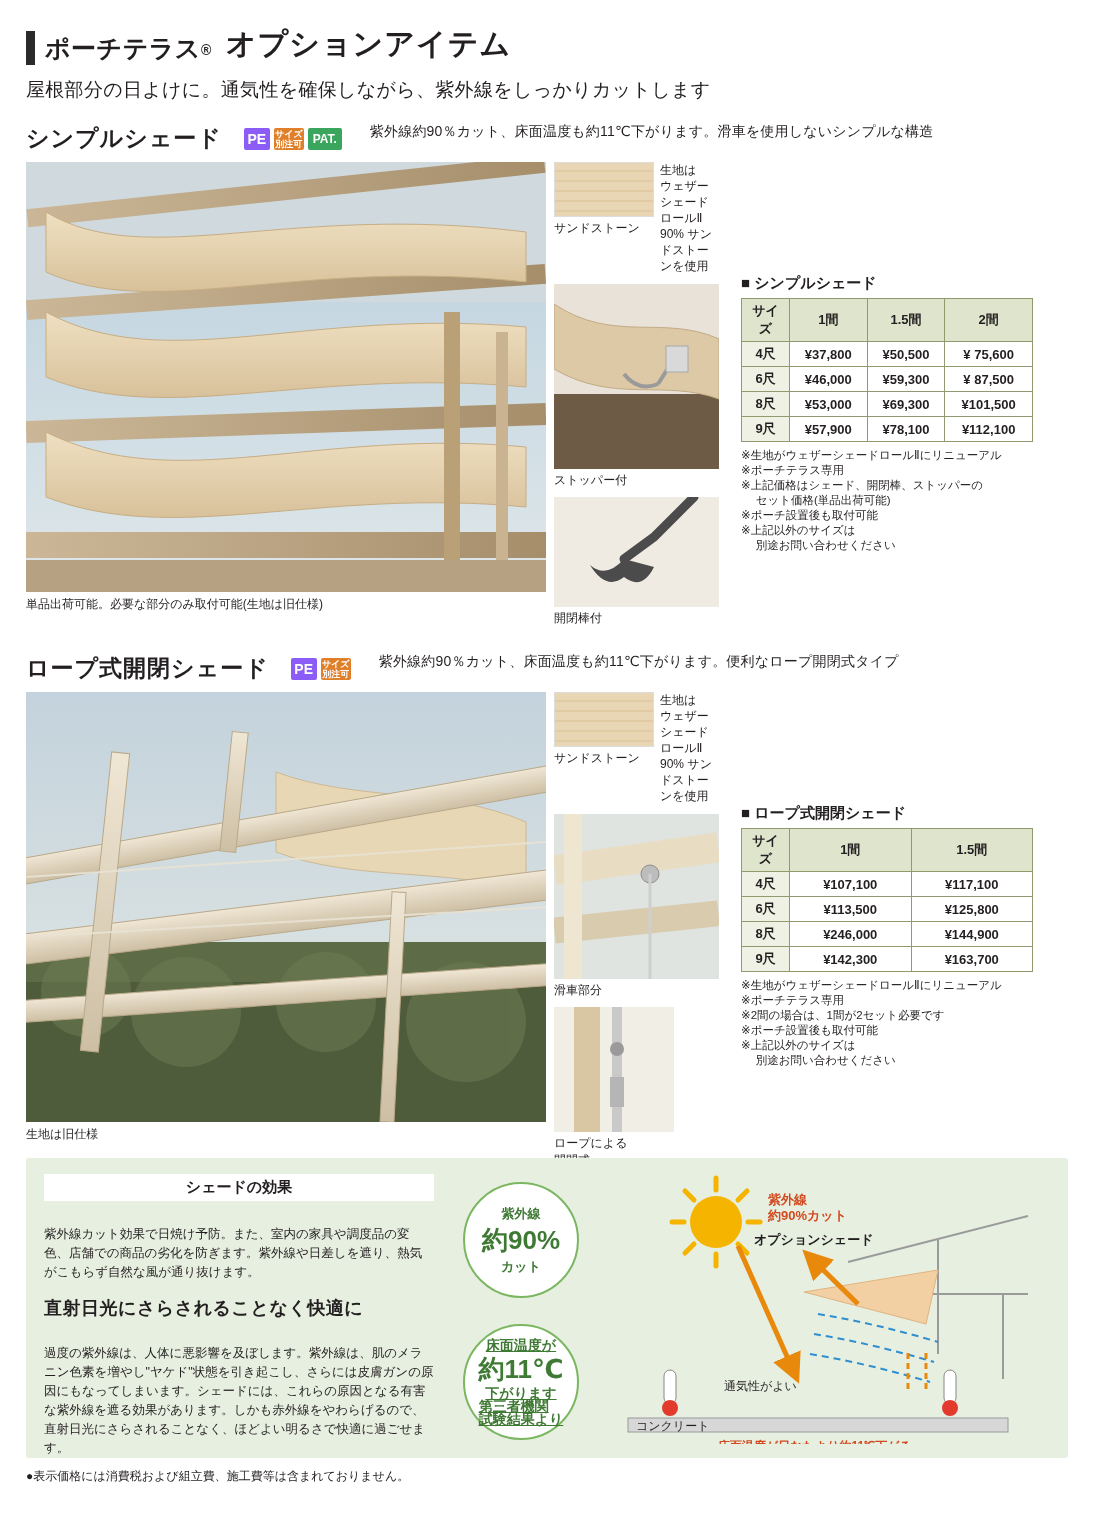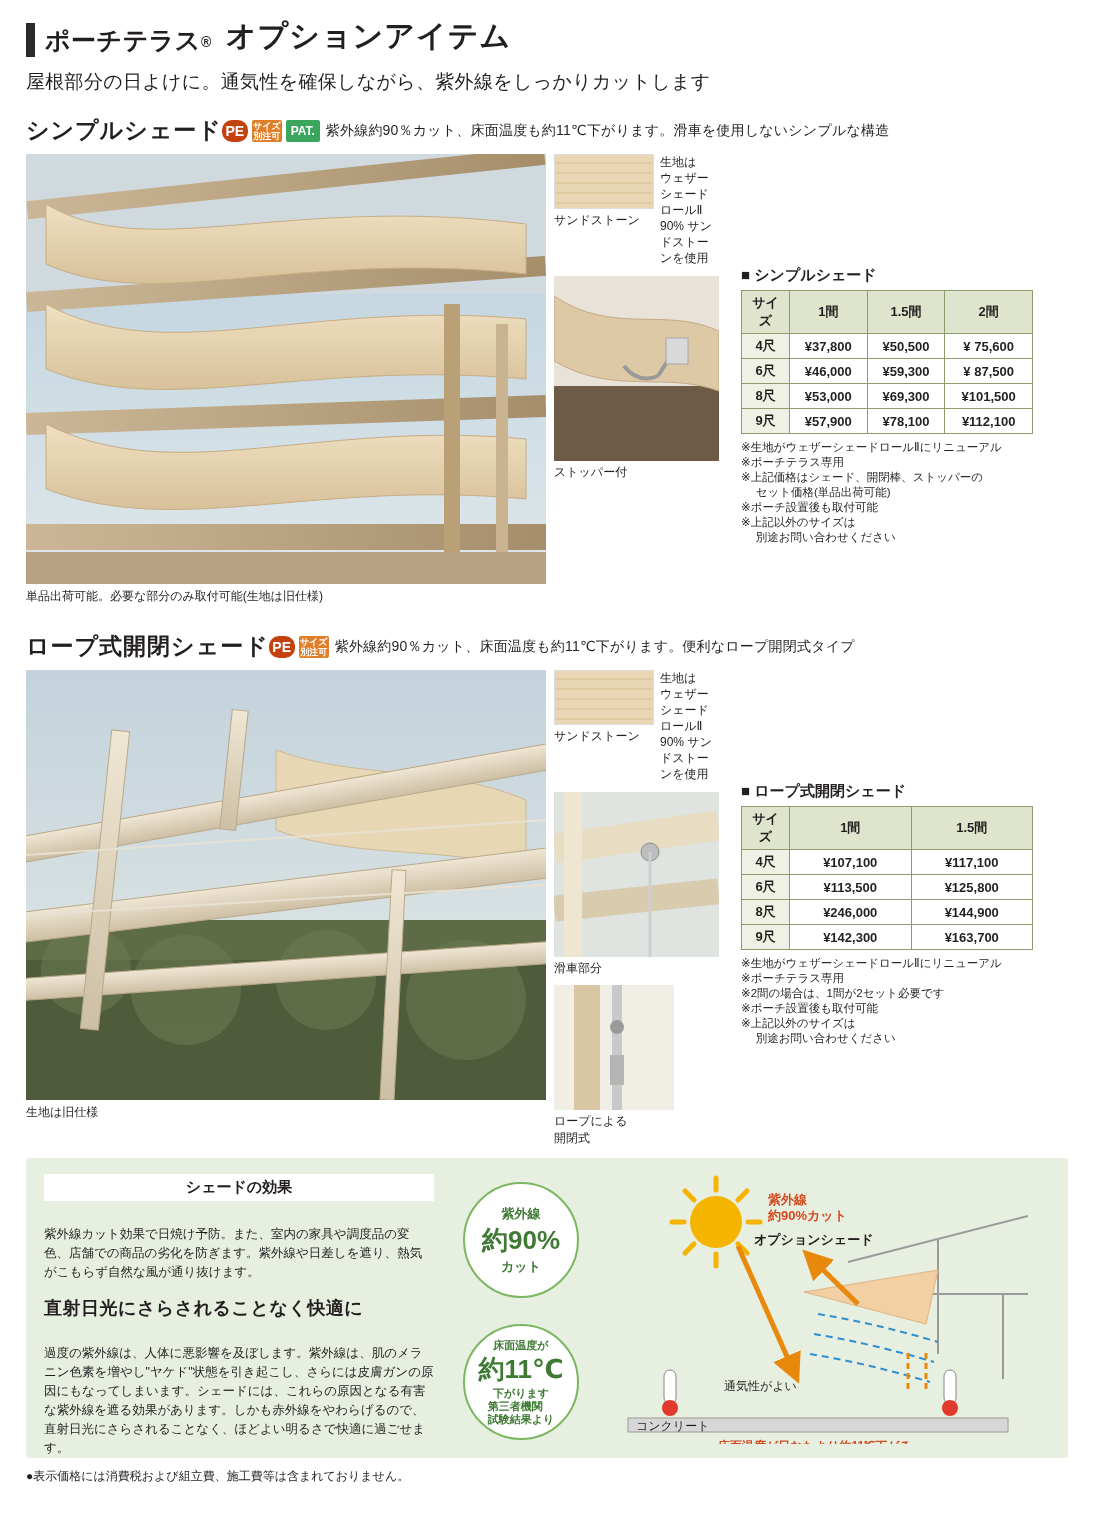--- a/index.html
+++ b/index.html
@@ -8,33 +8,33 @@
     width: 1094px; height: 1518px;
     background: #ffffff;
     font-family: "Liberation Sans", "DejaVu Sans", sans-serif;
     color: #231f20;
     position: relative;
     overflow: hidden;
   }
   .page { position: relative; width:1094px; height:1518px; padding: 0 26px; }
 
   
-  .header-row { display:flex; align-items:flex-end; gap:10px; padding-top:16px;text-align:center; }
+  .header-row { display:flex; align-items:flex-end; gap:10px; padding-top:24px;text-align:center; }
   .hdr-bar { width:9px; height:34px; background:#2b2b2b; }
   .hdr-brand { font-size:25px; font-weight:bold; letter-spacing:0.5px; }
   .hdr-brand .reg { font-size:14px; vertical-align: 2px; }
   .hdr-title { font-size:30px; font-weight:bold; letter-spacing:1px; margin-left:4px; }
   .subtitle { font-size:19px; font-weight:normal; margin-top:12px; letter-spacing:0.3px;}
 
   
-  .sec-head { display:flex; align-items:center; gap:0; margin-top:20px; }
+  .sec-head { display:flex; gap:22px; margin-top:20px; }
   .sec-title { font-size:23px; font-weight:bold; letter-spacing:1px; }
   .badges { display:flex; gap:4px; align-items:center; }
   .badge { color:#fff; font-weight:bold; display:flex; align-items:center; justify-content:center; }
-  .badge-pe { background:#c2410c; font-size:14px; width:26px; height:22px; border-radius:10px;}
+  .badge-pe { background:#8b5cf6; font-size:14px; width:26px; height:22px; border-radius:2px;}
   .badge-size { background:#e07f2a; font-size:9px; line-height:10px; width:30px; height:22px; border-radius:2px; flex-direction:column; padding-top:1px;}
   .badge-pat { background:#3aa55d; font-size:12px; width:34px; height:22px; border-radius:2px;}
   .sec-note { font-size:14px; margin-left:6px; letter-spacing:0.2px;}
 
   
   .block { position:relative; margin-top:8px; }
   .row { display:flex; gap:8px; }
 
   .photo { background:#cfcfcf; position:relative; overflow:hidden; }
   .caption { font-size:12px; margin-top:4px; }
@@ -61,21 +61,21 @@
   .panel { position:absolute; left:26px; top:1158px; width:1042px; height:300px; background:#e7efe0; border-radius:3px; }
   .panel-inner { display:flex; padding:16px 18px; gap:12px; }
   .panel-left { width:390px; }
   .pl-head1 { background:#fff; text-align:center; font-weight:bold; font-size:15px; padding:4px 0; }
   .pl-body { font-size:12.5px; line-height:19px; margin-top:24px; }
   .pl-head2 { font-size:18px; font-weight:bold; margin-top:14px; letter-spacing:0.5px;}
   .circles { width:150px; display:flex; flex-direction:column; align-items:center; gap:26px; padding-top:8px;}
   .circle { width:116px; height:116px; border-radius:50%; background:#fff; border:2px solid #7bb661; display:flex; flex-direction:column; align-items:center; justify-content:center; color:#3f7a34; font-weight:bold; }
   .c-small { font-size:13px; }
   .c-big { font-size:26px; }
-  .c-tiny { font-size:11px; line-height:13px;}
+  .c-tiny { font-size:14px; line-height:13px;text-decoration:underline;}
   .diagram { flex:1; position:relative; }
   .footnote { position:absolute; left:26px; top:1468px; font-size:12px; }
 
   svg { display:block; }
 </style>
 </head>
 <body>
 
 <div class="page">
 
@@ -179,20 +179,30 @@
               <g stroke="#9a9a9a" stroke-width="4" fill="none">
                 <path d="M70 90 q14 18 34 10"></path>
                 <path d="M104 100 l14 -22"></path>
               </g>
               <rect x="112" y="62" width="22" height="26" fill="#d9d9d9" stroke="#a8a8a8"></rect>
             </svg>
           </div>
           <div class="mid-cap">ストッパー付</div>
         </div>
 
+        <div style="margin-top:8px;">
+          <div class="photo" style="width:165px;height:110px;">
+            <svg width="165" height="110" viewBox="0 0 165 110">
+              <rect width="165" height="110" fill="#efeae2"></rect>
+              <path d="M140 0 L100 40 L70 62" stroke="#4b4b4b" stroke-width="9" fill="none" stroke-linecap="round"></path>
+              <path d="M70 62 q-18 20 -34 6 q 16 26 34 12 q 18 14 30 -10" fill="#4b4b4b"></path>
+            </svg>
+          </div>
+          <div class="mid-cap">開閉棒付</div>
+        </div>
       </div>
 
       <div class="tbl-wrap" style="margin-left:14px; padding-top:112px;">
         <div class="tbl-title">■ シンプルシェード</div>
         <table class="price">
           <thead>
             <tr>
               <th>サイズ</th>
               <th>1間</th>
               <th>1.5間</th>

